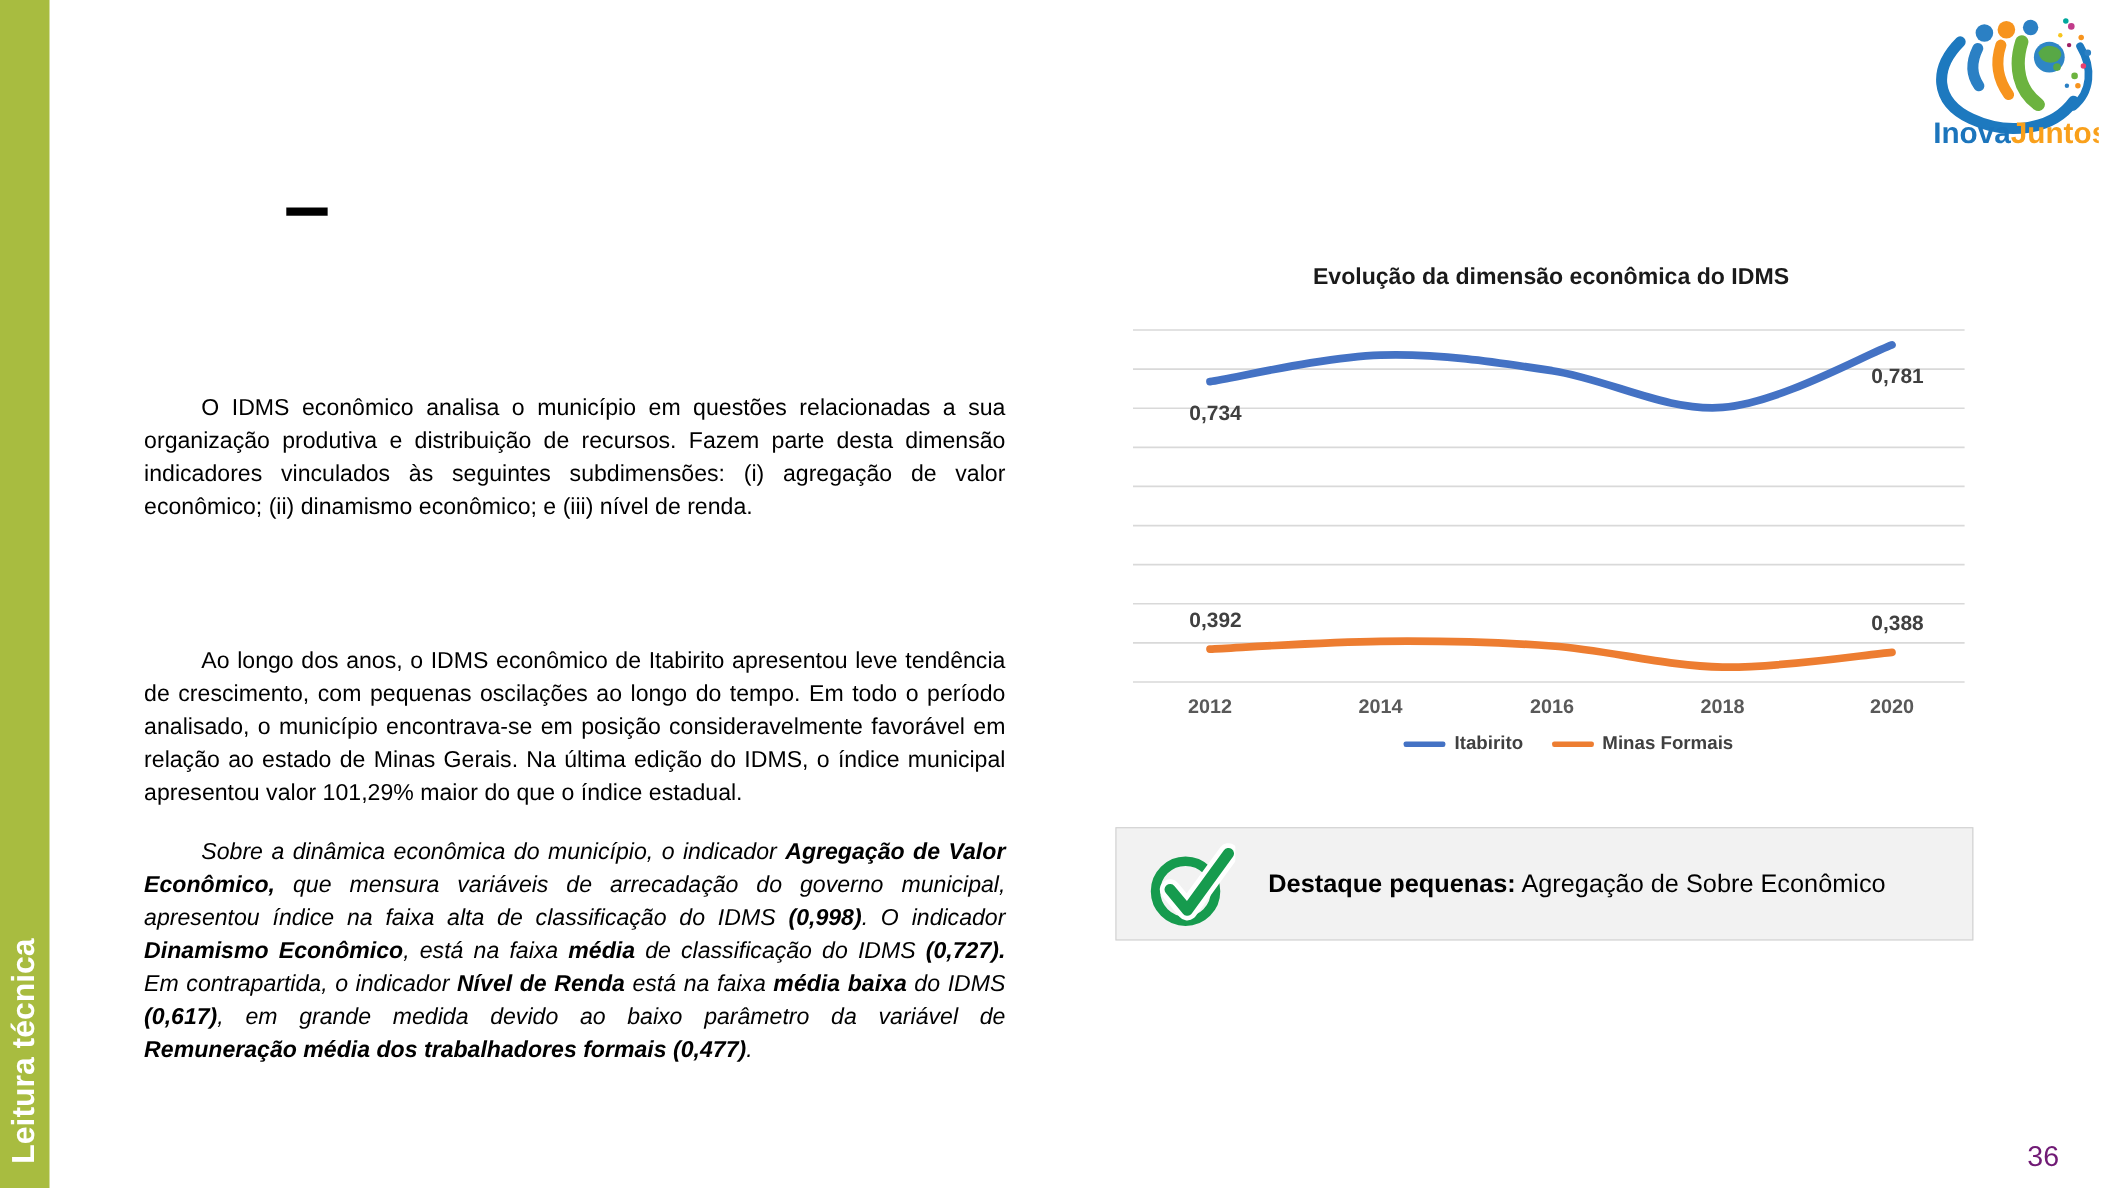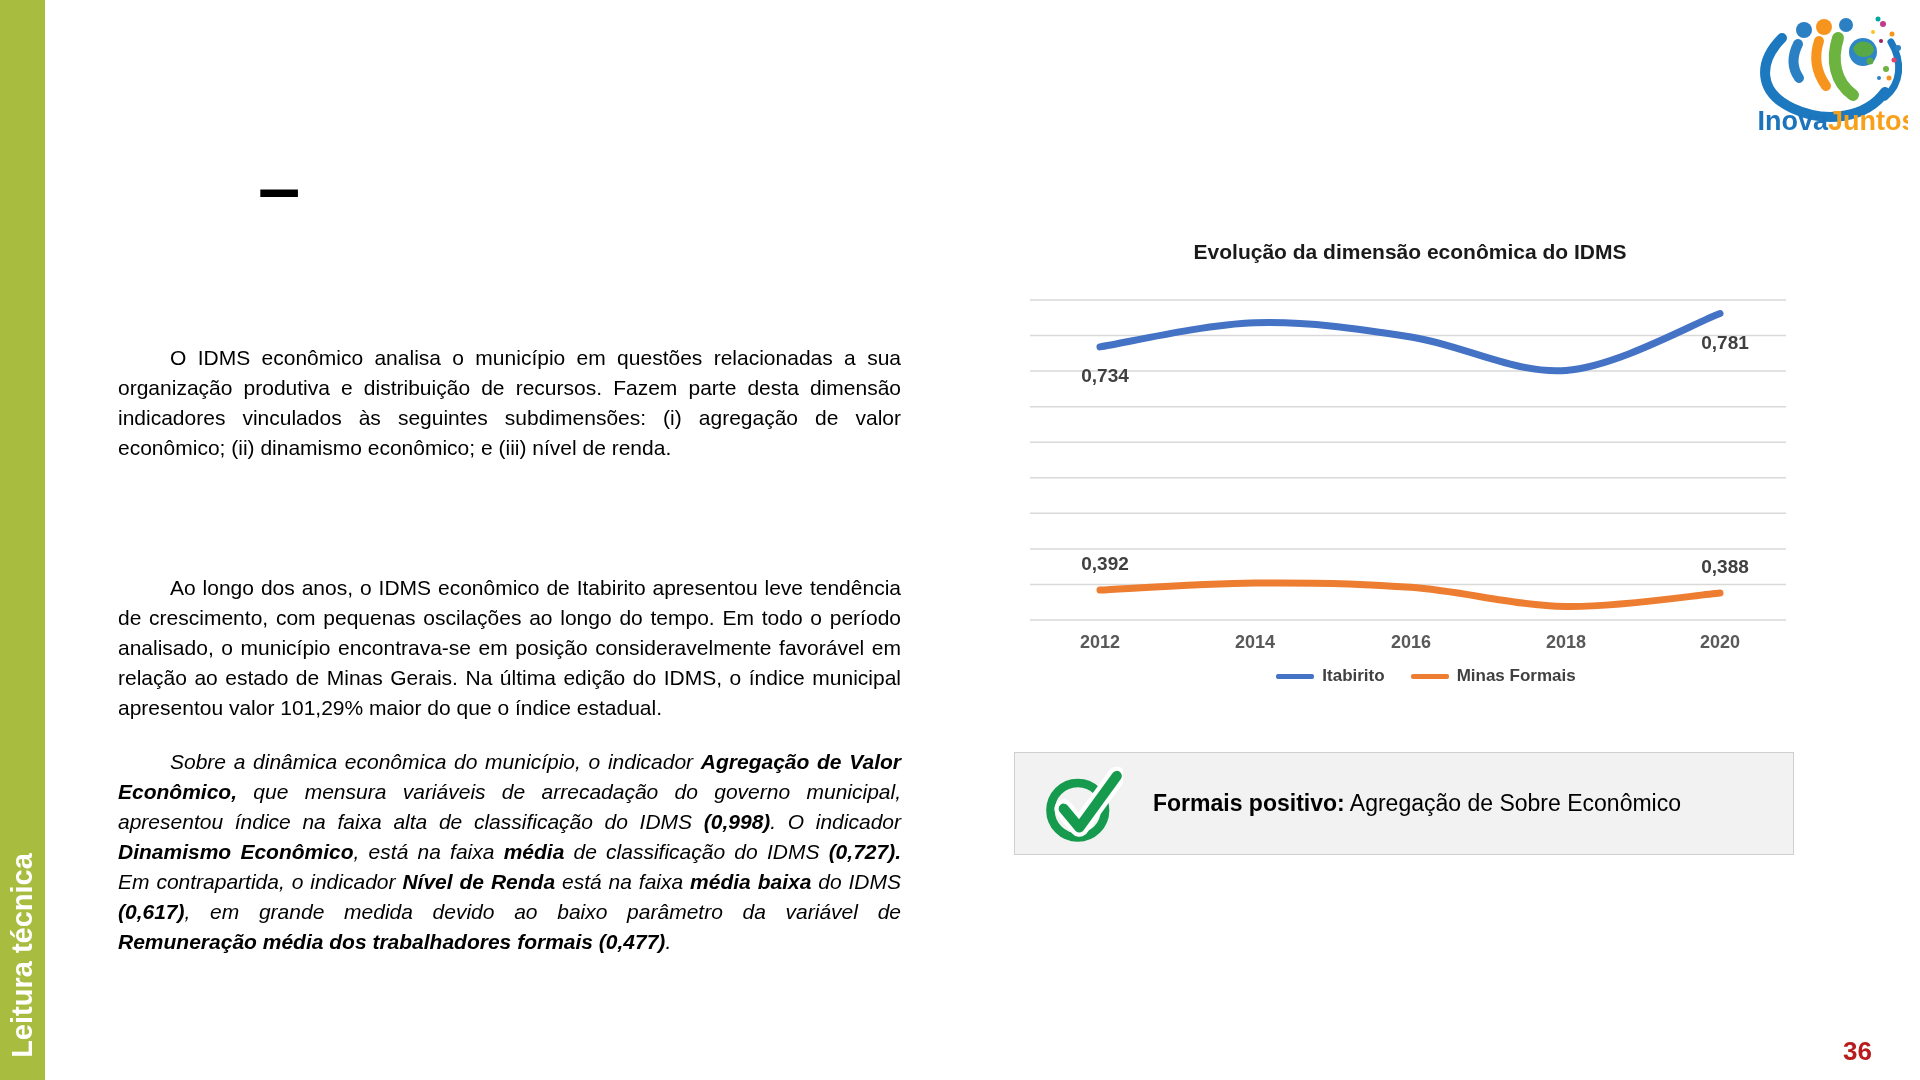--- a/index.html
+++ b/index.html
@@ -6,21 +6,21 @@
   .page{position:relative;width:1920px;height:1080px;background:#ffffff;overflow:hidden;
         font-family:"Liberation Sans",sans-serif;color:#000;}
   
   .sidebar{position:absolute;left:0;top:0;width:45px;height:1080px;background:#a8bc40;}
   .sidebar-label{position:absolute;left:0;top:1058px;transform:rotate(-90deg);transform-origin:0 0;
         width:205px;height:45px;line-height:45px;text-align:center;color:#ffffff;
         font-size:29px;font-weight:700;}
   
   .dash{position:absolute;left:258px;top:150px;font-size:76px;font-weight:bold;line-height:1;color:#000;}
   
-  .body-p{position:absolute;left:115px;width:783px;margin:3px;font-size:21px;line-height:1.43;
+  .body-p{position:absolute;left:115px;width:783px;margin:16px;font-size:21px;line-height:1.43;
         text-align:justify;text-indent:52px;color:#000;}
   .p1{top:340px;} .p2{top:570px;} .p3{top:744px;font-style:italic;}
   
   .chart{position:absolute;left:1030px;top:230px;width:760px;height:470px;}
   .chart-title{position:absolute;left:0;top:10px;width:100%;text-align:center;
         font-size:21px;font-weight:bold;color:#1a1a1a;}
   .chart-svg{position:absolute;left:0;top:0;width:760px;height:430px;}
   .chart-legend{position:absolute;left:16px;top:436px;width:100%;display:flex;justify-content:center;
         align-items:center;gap:26px;}
   .legend-item{display:flex;align-items:center;gap:8px;}
@@ -29,21 +29,21 @@
   
   .callout{position:absolute;left:1014px;width:780px;height:103px;background:#f2f2f2;
         border:1px solid #cfcfcf;box-sizing:border-box;display:flex;align-items:center;}
   .callout .icon{margin-left:30px;width:78px;height:78px;flex:0 0 auto;}
   .callout .text{margin-left:30px;font-size:23px;color:#000;}
   .callout .text b{font-weight:bold;}
   .callout-positive{top:752px;} .callout-warning{top:883px;}
   
   .logo{position:absolute;left:1752px;top:8px;width:156px;height:128px;}
   
-  .page-number{position:absolute;left:1843px;top:1036px;font-size:26px;color:#b91c1c;font-weight:bold;}
+  .page-number{position:absolute;left:1843px;top:1036px;font-size:26px;color:#701a75;}
 </style>
 </head>
 <body>
 
 <div class="page">
 
   <div class="sidebar"></div>
   <div class="sidebar-label">Leitura técnica</div>
 
   <svg class="logo" viewBox="0 0 156 128">
@@ -116,18 +116,18 @@
         </div>
       </div>
   </div>
 
   <div class="callout callout-positive">
     <svg class="icon" viewBox="0 0 100 100">
       <circle cx="42" cy="58" r="35" fill="none" stroke="#169b4e" stroke-width="11"></circle>
       <path d="M24 56 L44 80 L92 14" fill="none" stroke="#ffffff" stroke-width="24" stroke-linecap="round" stroke-linejoin="round"></path>
       <path d="M24 56 L44 80 L92 14" fill="none" stroke="#169b4e" stroke-width="13" stroke-linecap="round" stroke-linejoin="round"></path>
     </svg>
-    <div class="text"><b>Formais positivo:</b><span> Agregação de Sobre Econômico</span></div>
+    <div class="text"><b>Destaque pequenas:</b><span> Agregação de Sobre Econômico</span></div>
   </div>
 
 
   <div class="page-number">36</div>
 </div>
 
 </body></html>

